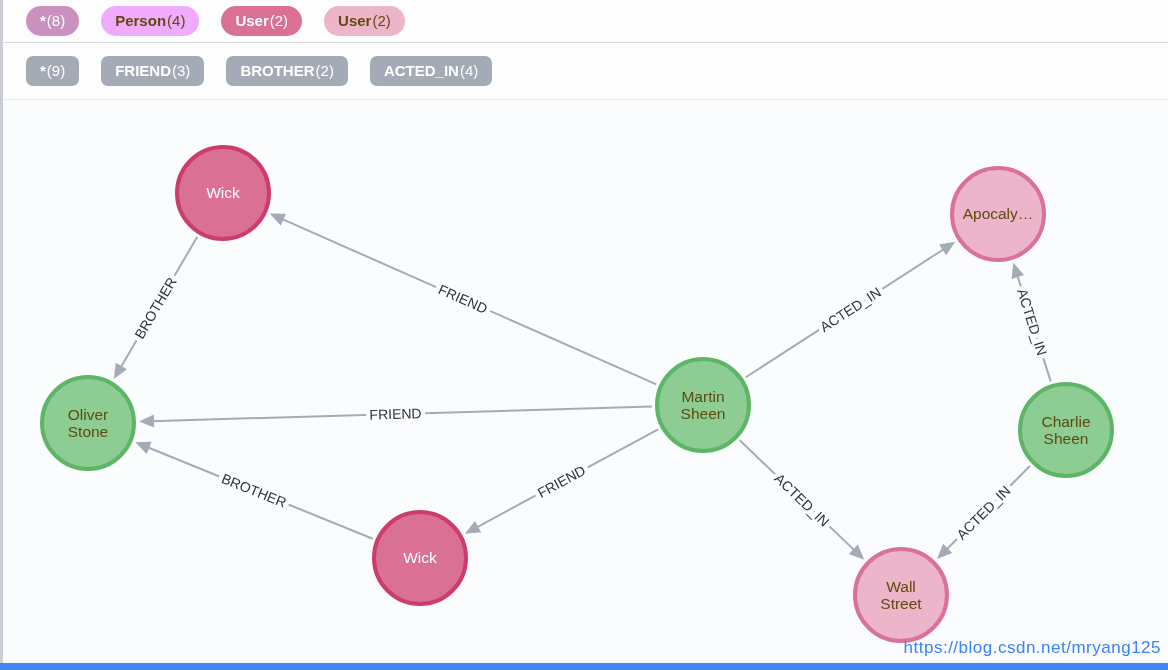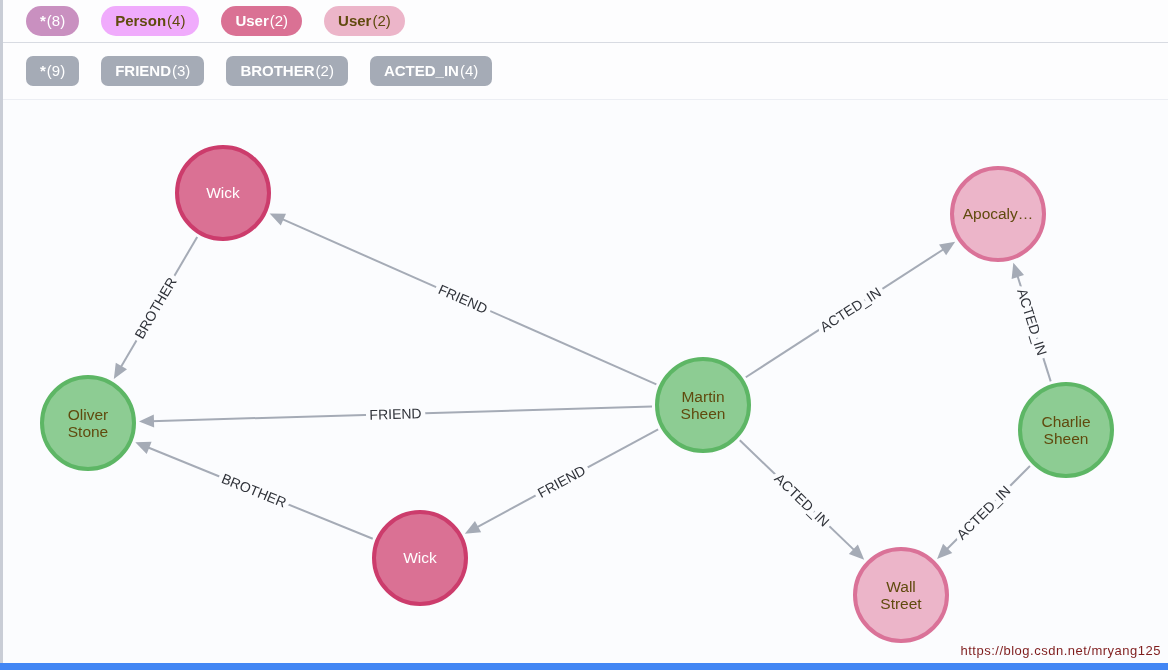--- a/index.html
+++ b/index.html
@@ -27,21 +27,21 @@
     height: 30px; padding: 0 14px;
     font-size: 15px; line-height: 30px;
     border-radius: 15px; cursor: pointer; white-space: nowrap;
   }
   .pill .pill-label { font-weight: bold; }
   .pill .pill-count { font-weight: normal; margin-left: 1px; }
   .rel-pill { border-radius: 7px; }
   .graph-svg { position: absolute; left: 0; top: 0; z-index: 1; }
   .watermark {
     position: absolute; right: 7px; bottom: 12px;
-    font-size: 13px; color: #7f1d1d; letter-spacing: 0.5px;
+    font-size: 17px; color: #3b82f6; letter-spacing: 0.5px;
     z-index: 4; pointer-events: none;
   }
   .bottom-bar {
     position: absolute; left: 0; right: 0; bottom: 0; height: 7px;
     z-index: 6;
   }
   svg text { user-select: none; }
 </style>
 </head>
 <body>

